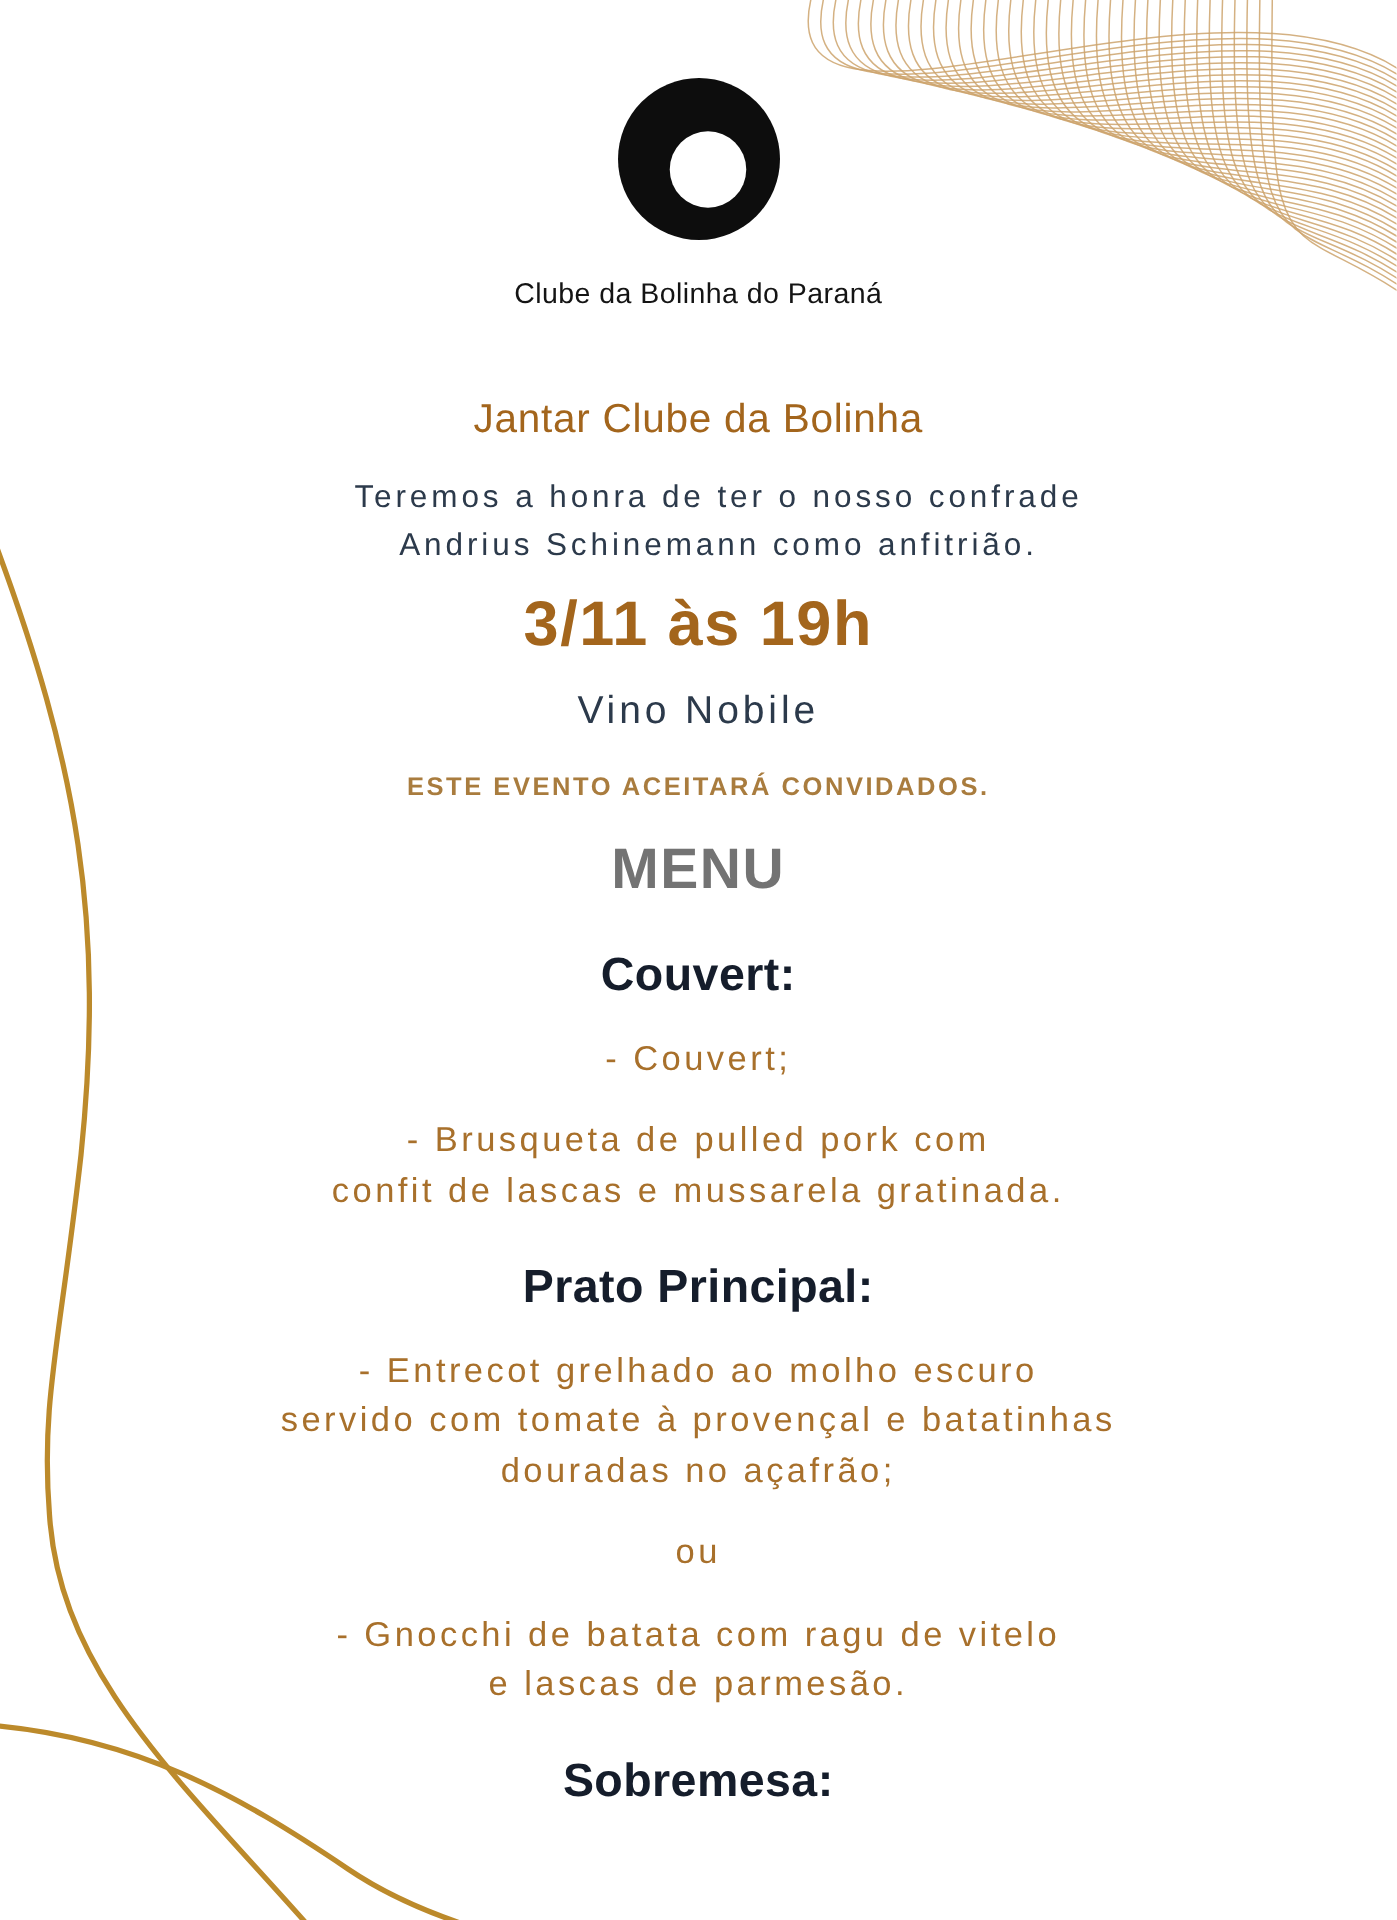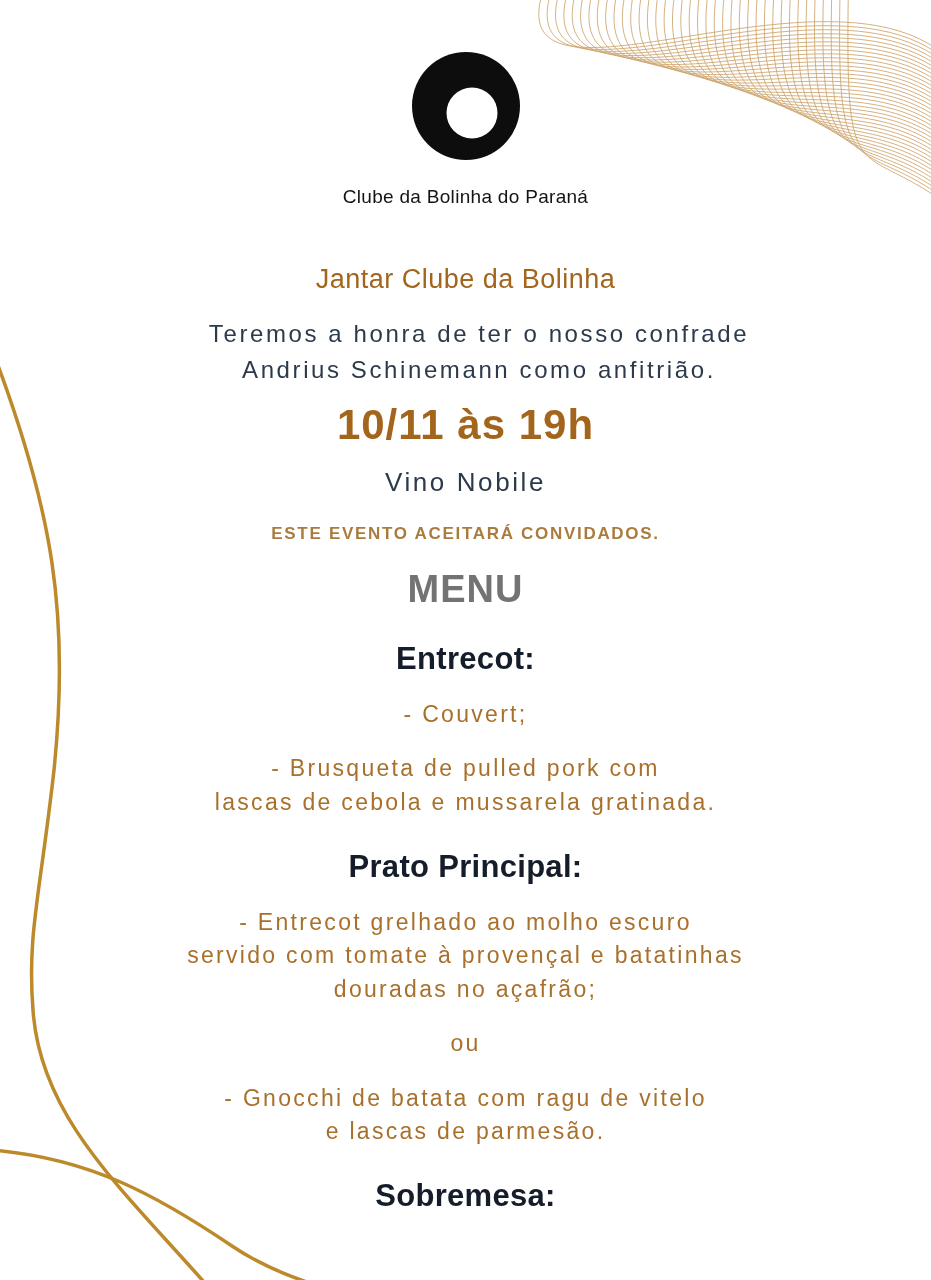--- a/index.html
+++ b/index.html
@@ -29,21 +29,21 @@
   .brand-name {
     margin-top:26px;
     font-size:19px; font-weight:normal; color:#141414; letter-spacing:.3px;
   }
   .title {
     margin:56px 0 0 0;
     font-size:27px; font-weight:400; color:#A3651C; letter-spacing:.5px;
   }
   .intro {
     margin:21px 0 0 0;
-    font-size:24px; color:#2C3A4B; letter-spacing:2.6px; line-height:1.5;padding-left:27px;
+    font-size:21px; color:#2C3A4B; letter-spacing:2.6px; line-height:1.5;padding-left:27px;
   }
   .date {
     margin-top:13px;
     font-size:42px; font-weight:800; color:#A3651C; letter-spacing:1px;
   }
   .venue {
     margin-top:16px;
     font-size:26px; color:#2C3A4B; letter-spacing:2.6px; line-height:1.35;
   }
   .guests {
@@ -126,37 +126,37 @@
   </header>
 
   <main>
     <h1 class="title">Jantar Clube da Bolinha</h1>
 
     <p class="intro">
       <span>Teremos a honra de ter o nosso confrade</span><br>
       <span>Andrius Schinemann como anfitrião.</span>
     </p>
 
-    <div class="date">10/11 às 19h</div>
+    <div class="date">3/11 às 19h</div>
 
     <div class="venue">
       <span>Vino Nobile</span><br>
     </div>
 
     <div class="guests">ESTE EVENTO ACEITARÁ CONVIDADOS.</div>
 
     <h2 class="menu-heading">MENU</h2>
 
-    <h3 class="section-title">Entrecot:</h3>
+    <h3 class="section-title">Couvert:</h3>
     <p class="item">
       <span>- Couvert;</span>
     </p>
     <p class="item">
       <span>- Brusqueta de pulled pork com</span><br>
-      <span>lascas de cebola e mussarela gratinada.</span>
+      <span>confit de lascas e mussarela gratinada.</span>
     </p>
 
     <h3 class="section-title">Prato Principal:</h3>
     <p class="item">
       <span>- Entrecot grelhado ao molho escuro</span><br>
       <span>servido com tomate à provençal e batatinhas</span><br>
       <span>douradas no açafrão;</span>
     </p>
     <p class="item">
       <span>ou</span>

